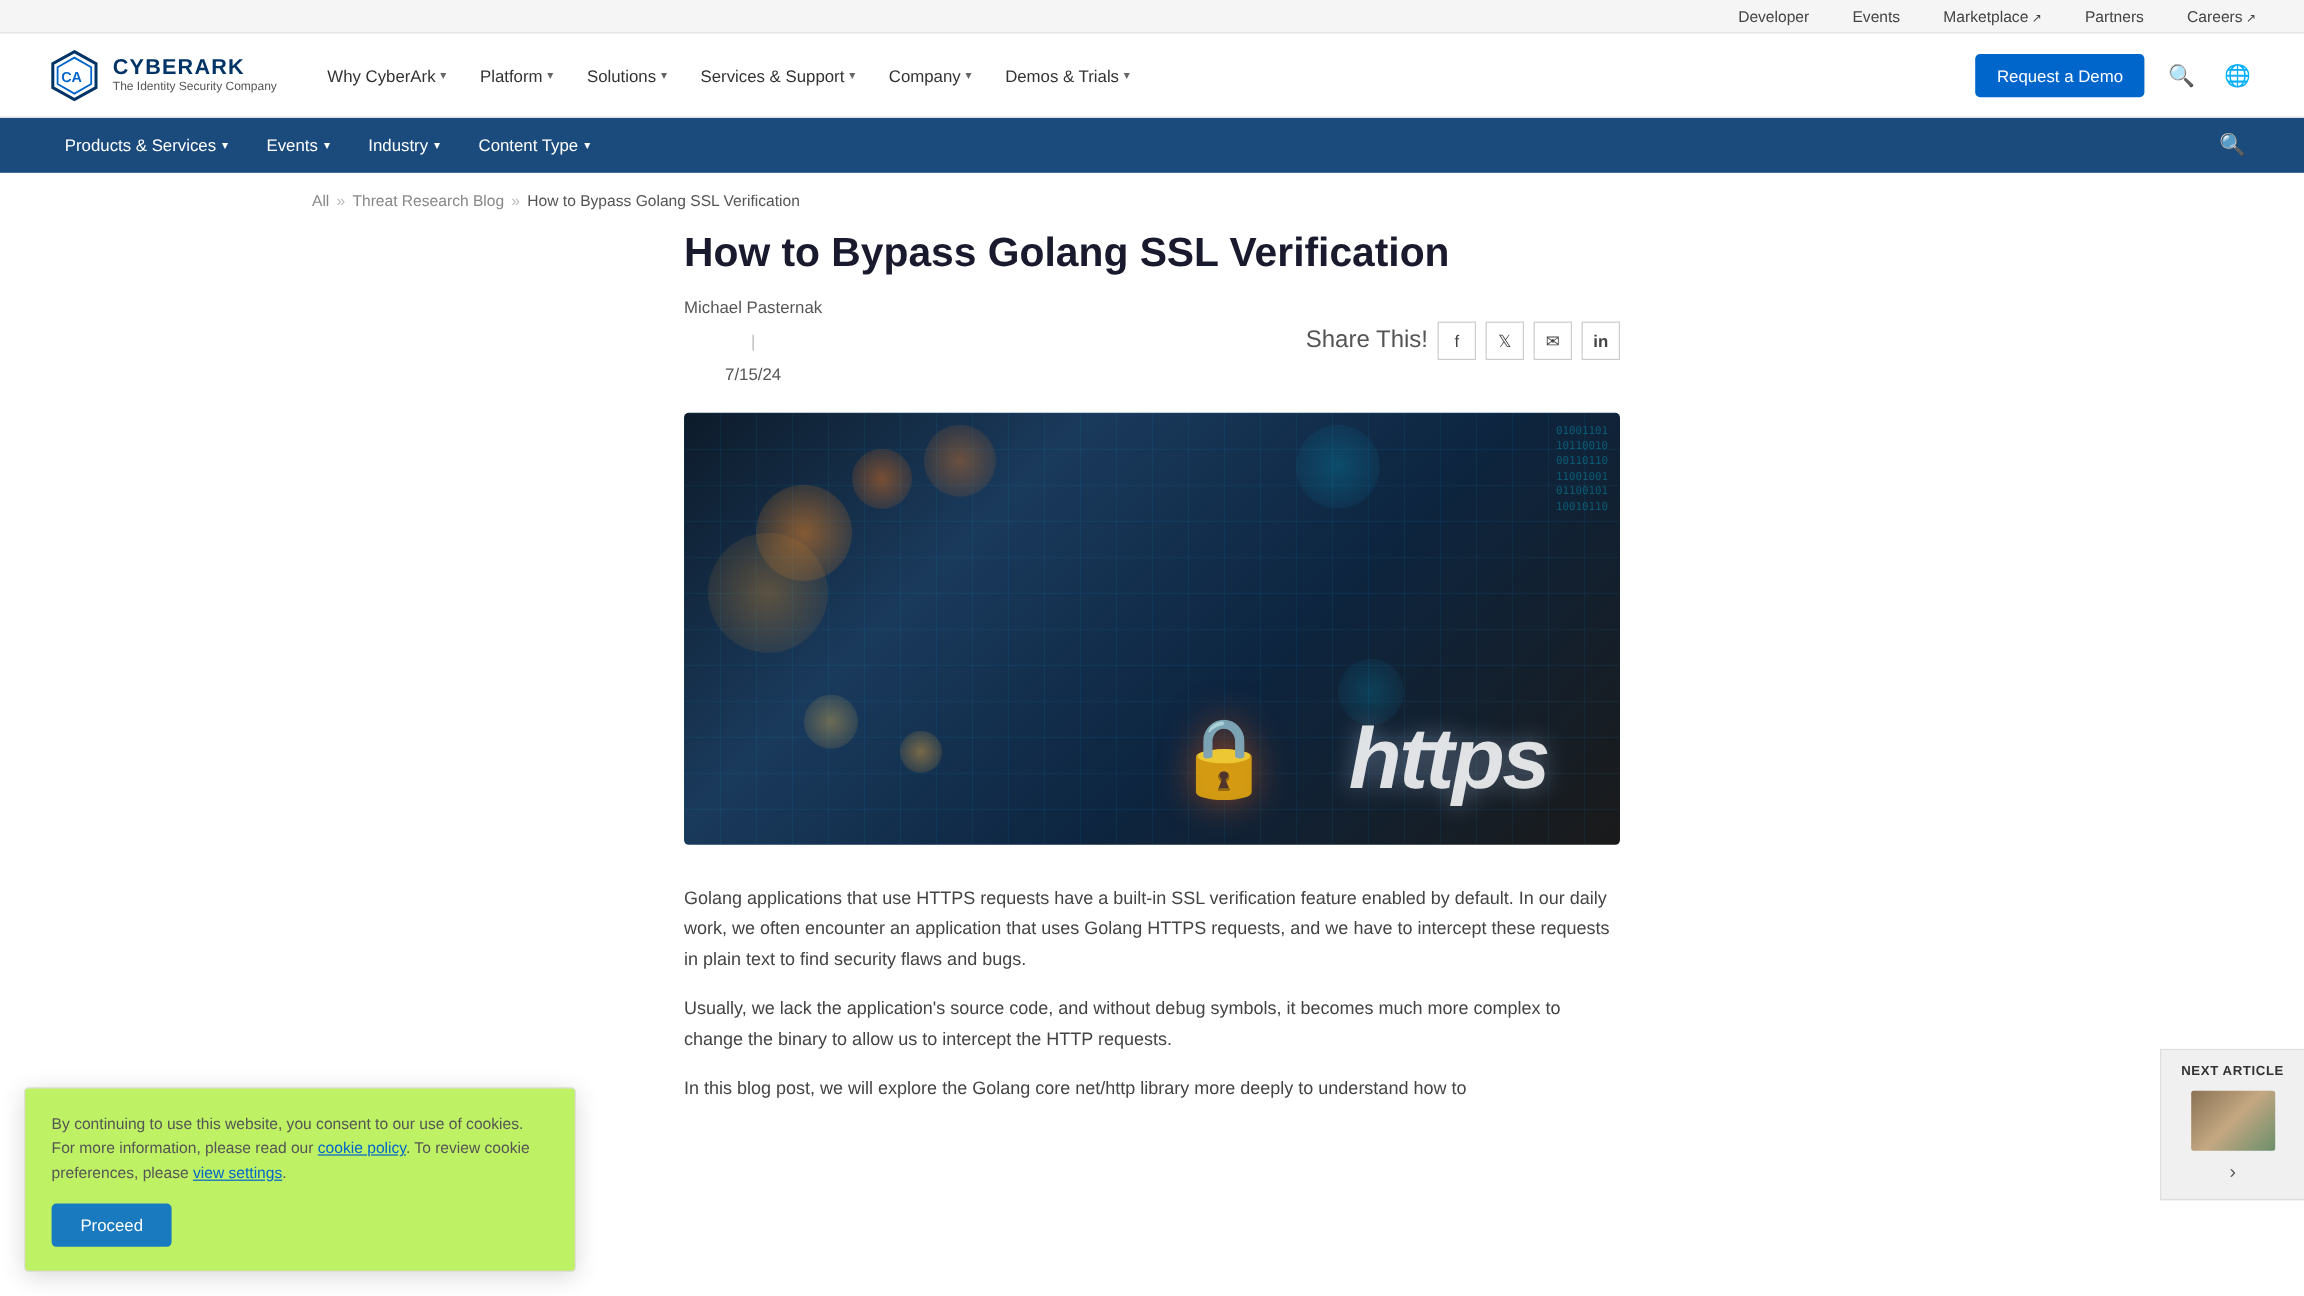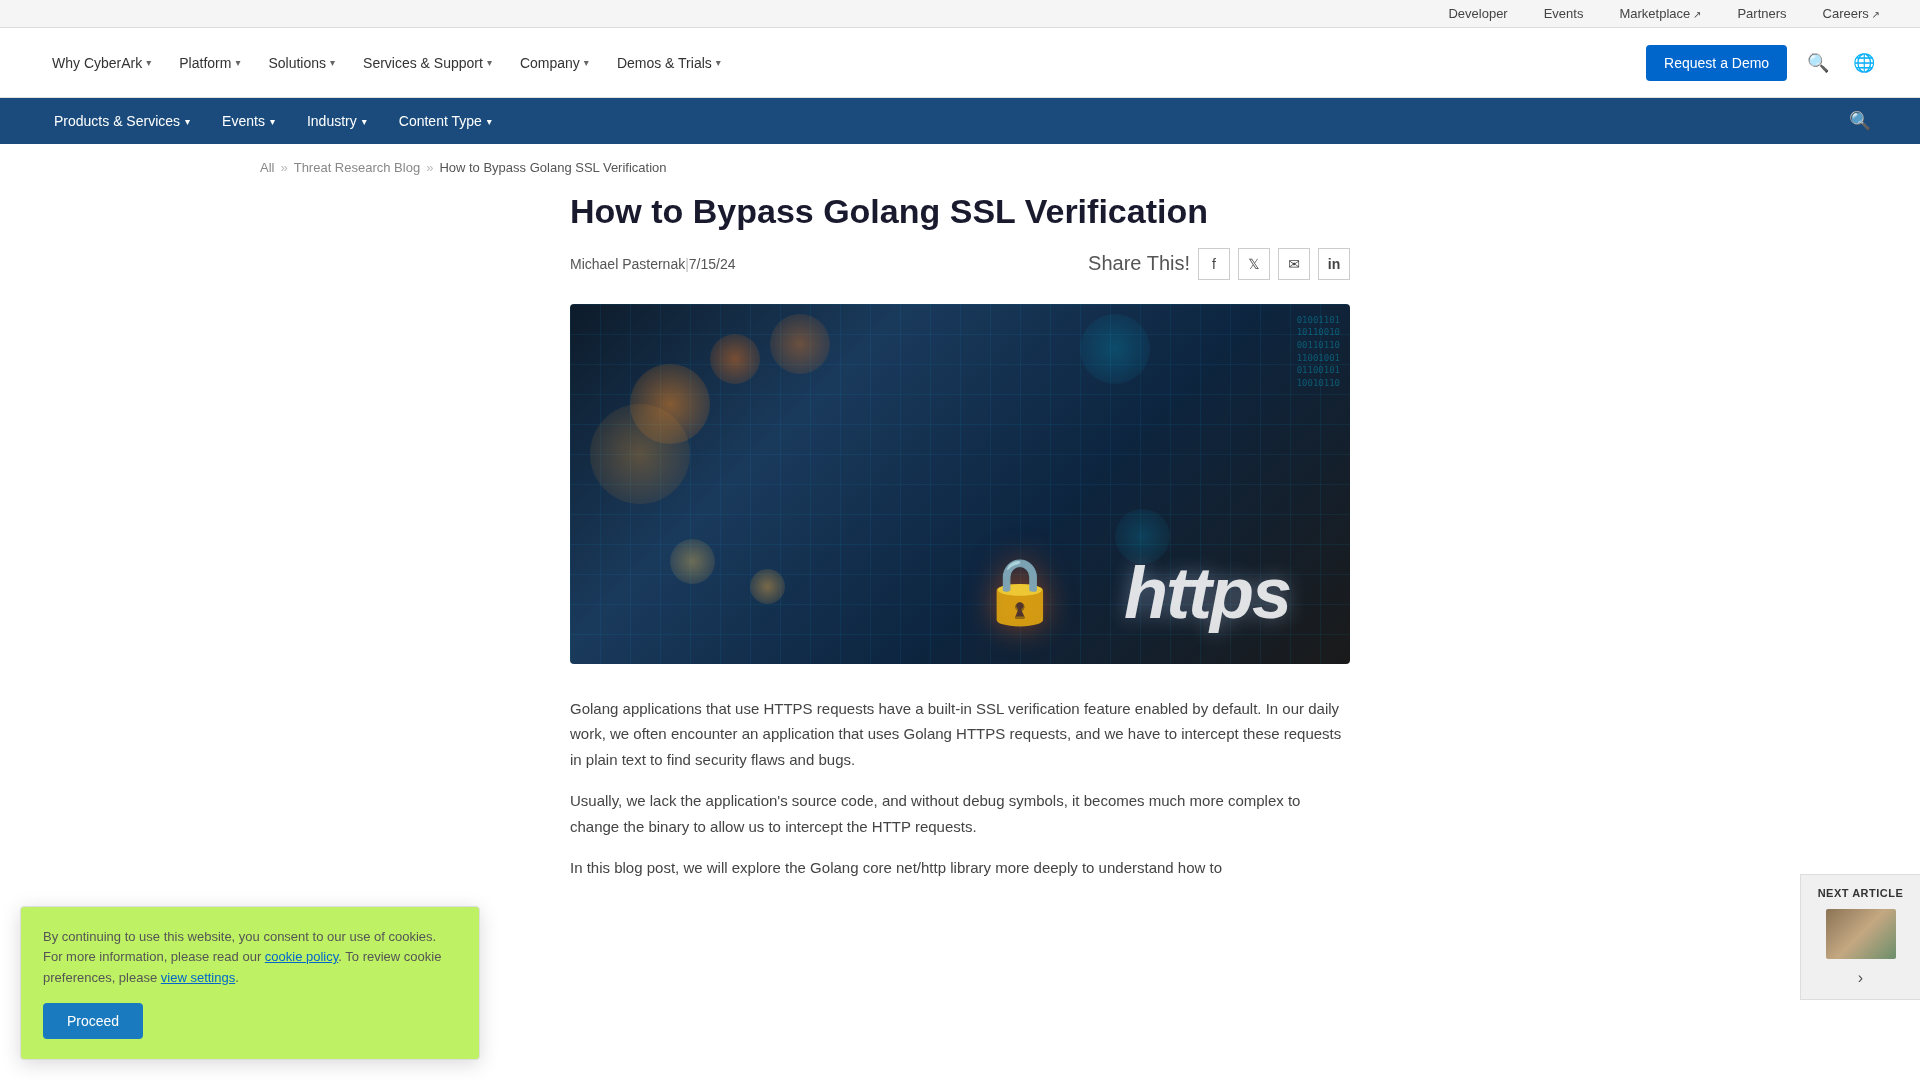--- a/index.html
+++ b/index.html
@@ -164,20 +164,22 @@
       display: flex;
       align-items: center;
       justify-content: space-between;
       margin-bottom: 24px;
       font-size: 14px;
       color: #555;
     }
     .meta-left {
       display: flex;
       align-items: center;
+      gap: 12px;
+      flex-direction: column;
     }
     .meta-divider { color: #bbb; }
     .share-area {
       display: flex;
       align-items: center;
       gap: 8px;
     }
     .share-label { font-size: 20px; color: #555; }
     .share-btn {
       width: 32px;
@@ -330,20 +332,31 @@
 
 <div class="utility-bar">
   <a href="#">Developer</a>
   <a href="#">Events</a>
   <a href="#" class="ext-link">Marketplace</a>
   <a href="#">Partners</a>
   <a href="#" class="ext-link">Careers</a>
 </div>
 
 <nav class="main-nav">
+  <a class="logo-area" href="#">
+    <svg class="logo-hex" viewBox="0 0 44 44" xmlns="http://www.w3.org/2000/svg">
+      <polygon points="22,2 40,12 40,32 22,42 4,32 4,12" fill="none" stroke="#003366" stroke-width="2.5"></polygon>
+      <polygon points="22,7 36,15 36,29 22,37 8,29 8,15" fill="none" stroke="#0066cc" stroke-width="1.5"></polygon>
+      <text x="11" y="27" font-size="12" fill="#0066cc" font-weight="bold">CA</text>
+    </svg>
+    <div class="logo-text">
+      <span class="logo-name">CYBERARK</span>
+      <span class="logo-tagline">The Identity Security Company</span>
+    </div>
+  </a>
 
   <div class="nav-links">
     <div class="nav-item">
       <span>Why CyberArk</span>
       <span class="chevron">▾</span>
     </div>
     <div class="nav-item">
       <span>Platform</span>
       <span class="chevron">▾</span>
     </div>

